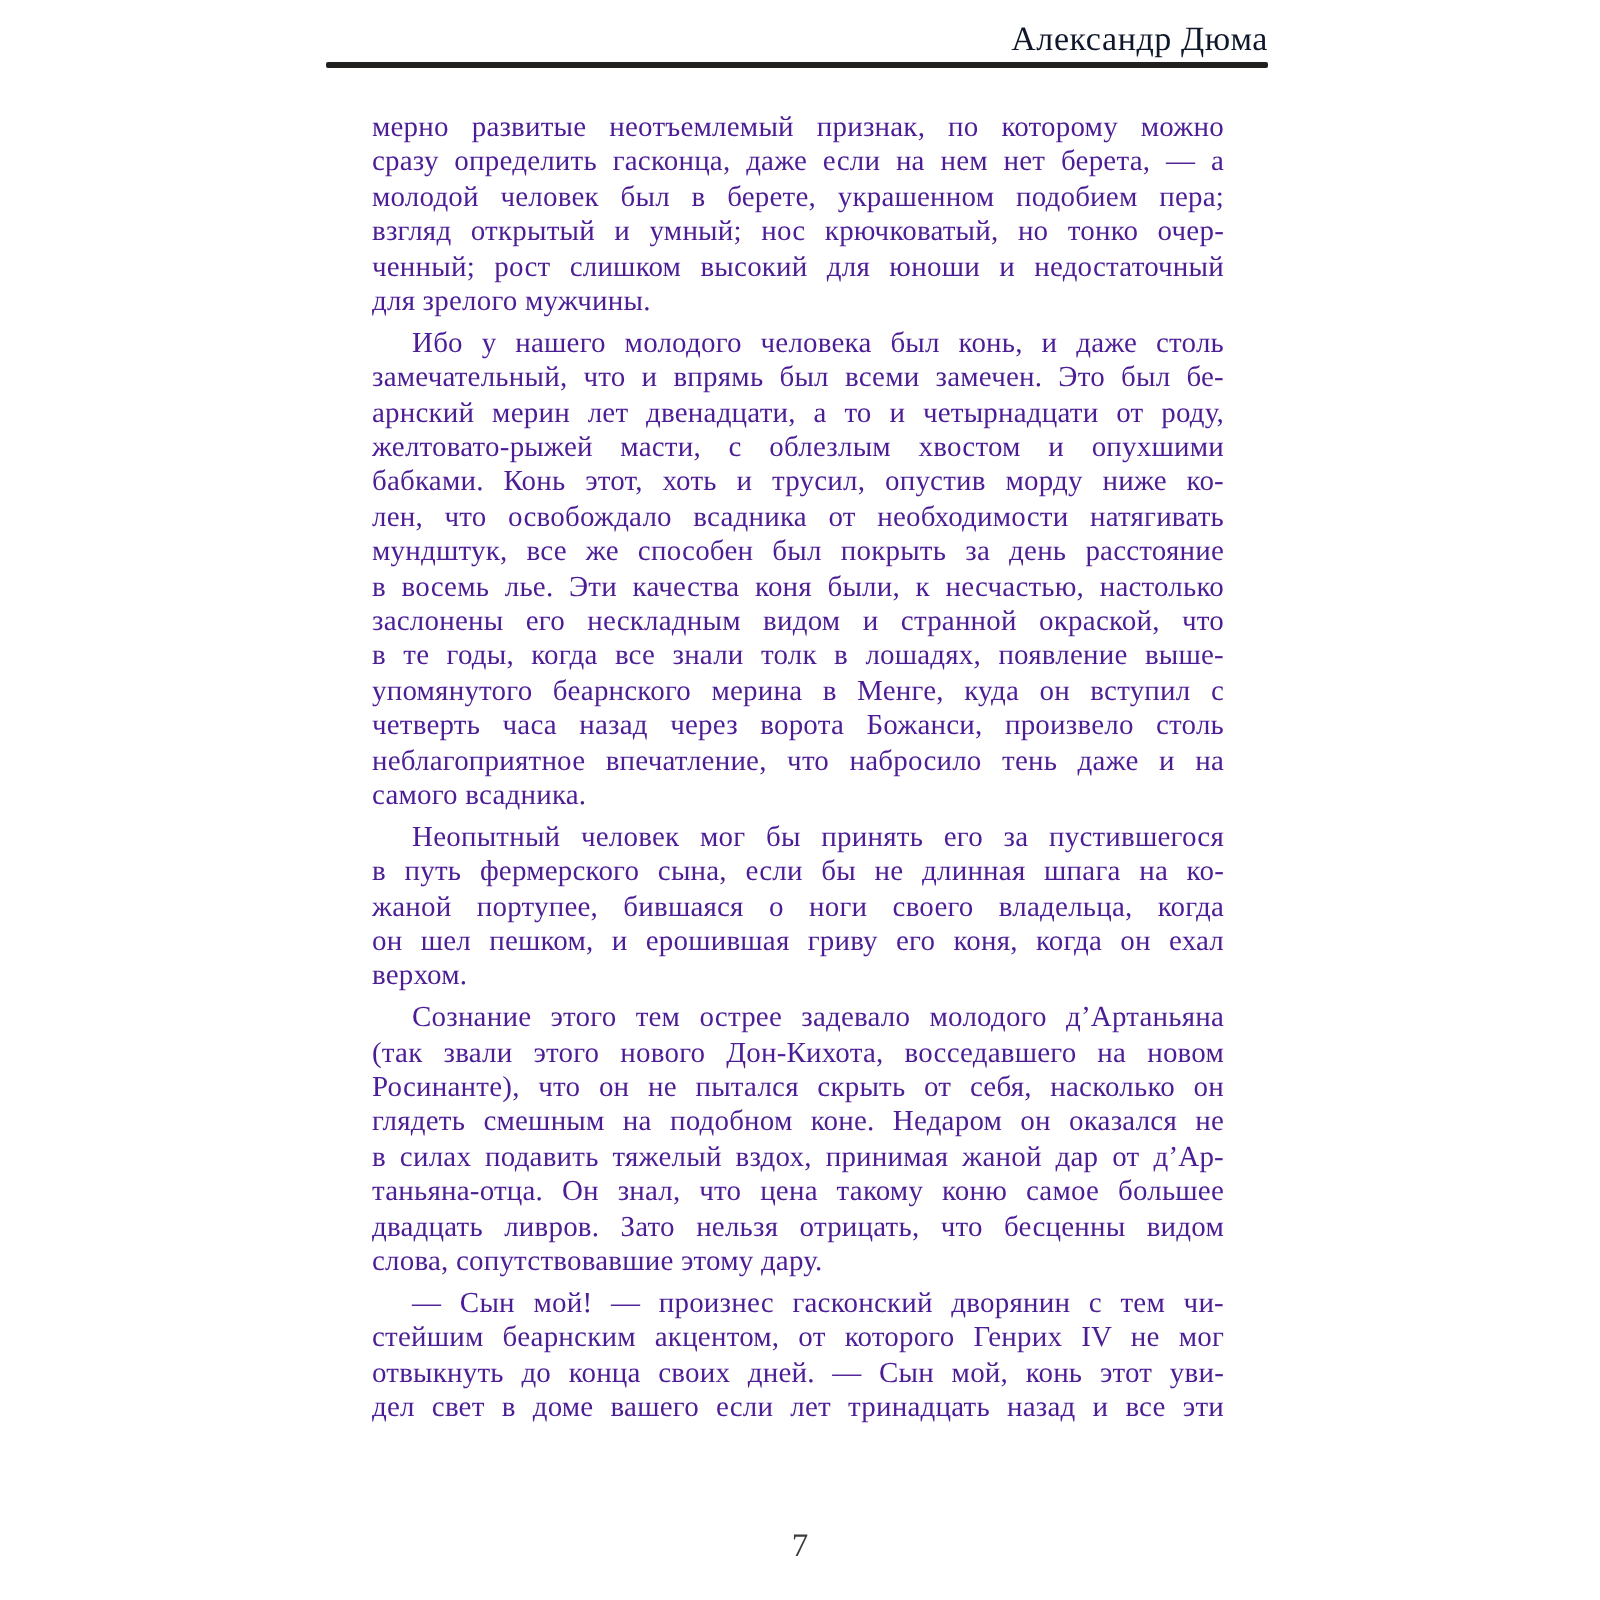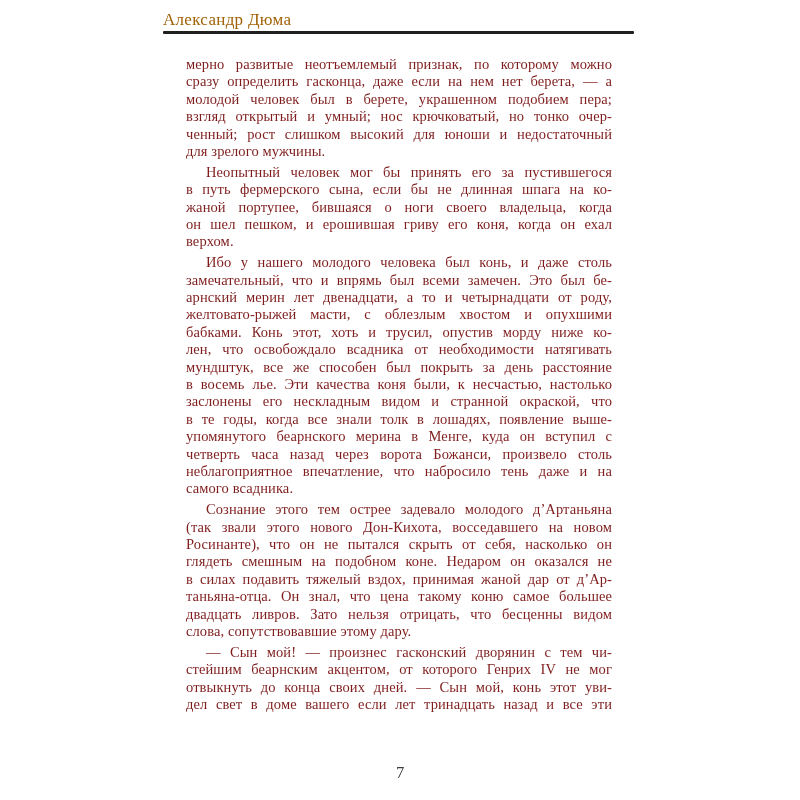--- a/index.html
+++ b/index.html
@@ -13,24 +13,24 @@
     background: radial-gradient(ellipse 120% 110% at 50% 45%, #ffffff 70%, #fbfbfa 100%);
     font-family: "Liberation Serif", "DejaVu Serif", serif;
     color: #2d2c2a;
     overflow: hidden;
   }
   .running-head {
     position: absolute;
     top: 10px;
     left: 163px;
     width: 471px;
-    text-align: left;
+    text-align: right;
     font-size: 17px;
     letter-spacing: 0.3px;
-    color: #a16207;
+    color: #0f172a;
   }
   .header-rule {
     position: absolute;
     top: 31px;
     left: 163px;
     width: 471px;
     height: 2.5px;
     background: #21201e;
     border-radius: 1px;
   }
@@ -43,21 +43,21 @@
   .para { margin: 0; }
   .para + .para { margin-top: 3.5px; }
   .line {
     font-size: 14.5px;
     line-height: 17.4px;
     height: 17.4px;
     letter-spacing: 0.1px;
     text-align: justify;
     text-align-last: justify;
     white-space: normal;
-    color: #7f1d1d;
+    color: #4c1d95;
   }
   .line.last {
     text-align-last: left;
   }
   .para.indent .line:first-child {
     text-indent: 20px;
   }
   .page-number {
     position: absolute;
     top: 763px;
@@ -78,41 +78,41 @@
 <div class="text-block">
     <div class="para">
       <div class="line">мерно развитые неотъемлемый признак, по которому можно</div>
       <div class="line">сразу определить гасконца, даже если на нем нет берета, — а</div>
       <div class="line">молодой человек был в берете, украшенном подобием пера;</div>
       <div class="line">взгляд открытый и умный; нос крючковатый, но тонко очер-</div>
       <div class="line">ченный; рост слишком высокий для юноши и недостаточный</div>
       <div class="line last">для зрелого мужчины.</div>
     </div>
     <div class="para indent">
-      <div class="line">Неопытный человек мог бы принять его за пустившегося</div>
-      <div class="line">в путь фермерского сына, если бы не длинная шпага на ко-</div>
-      <div class="line">жаной портупее, бившаяся о ноги своего владельца, когда</div>
-      <div class="line">он шел пешком, и ерошившая гриву его коня, когда он ехал</div>
-      <div class="line last">верхом.</div>
-    </div>
-    <div class="para indent">
       <div class="line">Ибо у нашего молодого человека был конь, и даже столь</div>
       <div class="line">замечательный, что и впрямь был всеми замечен. Это был бе-</div>
       <div class="line">арнский мерин лет двенадцати, а то и четырнадцати от роду,</div>
       <div class="line">желтовато-рыжей масти, с облезлым хвостом и опухшими</div>
       <div class="line">бабками. Конь этот, хоть и трусил, опустив морду ниже ко-</div>
       <div class="line">лен, что освобождало всадника от необходимости натягивать</div>
       <div class="line">мундштук, все же способен был покрыть за день расстояние</div>
       <div class="line">в восемь лье. Эти качества коня были, к несчастью, настолько</div>
       <div class="line">заслонены его нескладным видом и странной окраской, что</div>
       <div class="line">в те годы, когда все знали толк в лошадях, появление выше-</div>
       <div class="line">упомянутого беарнского мерина в Менге, куда он вступил с</div>
       <div class="line">четверть часа назад через ворота Божанси, произвело столь</div>
       <div class="line">неблагоприятное впечатление, что набросило тень даже и на</div>
       <div class="line last">самого всадника.</div>
+    </div>
+    <div class="para indent">
+      <div class="line">Неопытный человек мог бы принять его за пустившегося</div>
+      <div class="line">в путь фермерского сына, если бы не длинная шпага на ко-</div>
+      <div class="line">жаной портупее, бившаяся о ноги своего владельца, когда</div>
+      <div class="line">он шел пешком, и ерошившая гриву его коня, когда он ехал</div>
+      <div class="line last">верхом.</div>
     </div>
     <div class="para indent">
       <div class="line">Сознание этого тем острее задевало молодого д’Артаньяна</div>
       <div class="line">(так звали этого нового Дон-Кихота, восседавшего на новом</div>
       <div class="line">Росинанте), что он не пытался скрыть от себя, насколько он</div>
       <div class="line">глядеть смешным на подобном коне. Недаром он оказался не</div>
       <div class="line">в силах подавить тяжелый вздох, принимая жаной дар от д’Ар-</div>
       <div class="line">таньяна-отца. Он знал, что цена такому коню самое большее</div>
       <div class="line">двадцать ливров. Зато нельзя отрицать, что бесценны видом</div>
       <div class="line last">слова, сопутствовавшие этому дару.</div>

